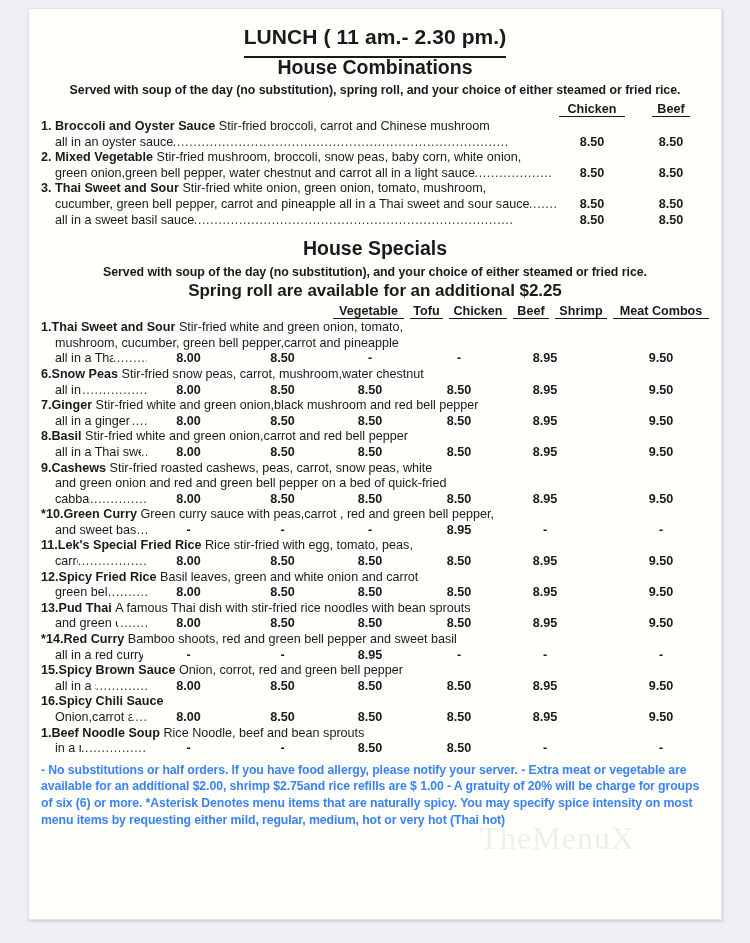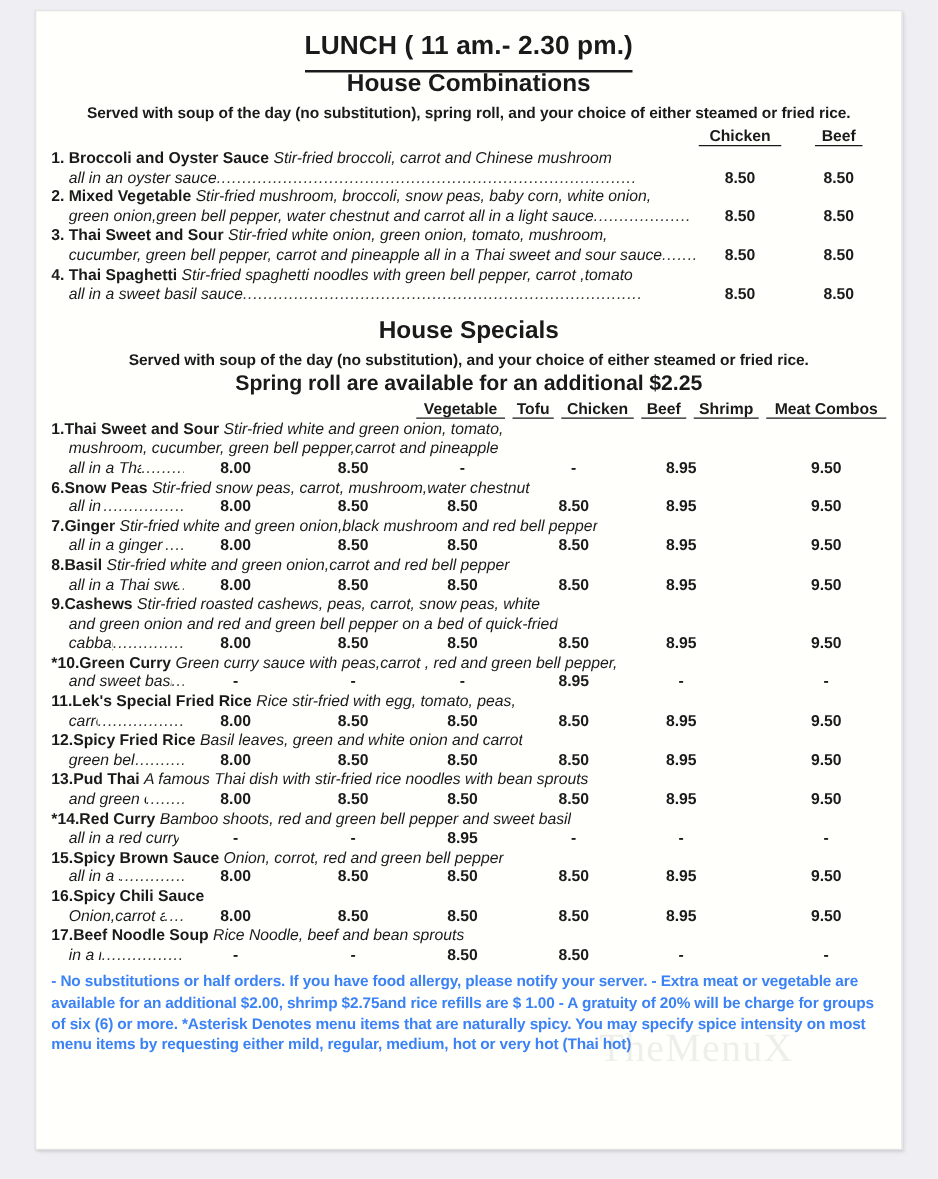--- a/index.html
+++ b/index.html
@@ -99,21 +99,20 @@
     overflow: hidden;
     min-width: 0;
   }
   .desc.indent { padding-left: 14px; }
   .num {
     font-weight: bold;
     font-style: normal;
     text-align: right;
   }
   .dsc {
-    font-style: italic;
     font-weight: normal;
     text-align: center;
   }
   .leader {
     flex: 1 1 auto;
     overflow: hidden;
     white-space: nowrap;
     font-style: italic;
     letter-spacing: .6px;
     color: #333;
@@ -224,23 +223,20 @@
             <div class="desc indent"><span class="dsc">cucumber, green bell pepper, carrot and pineapple all in a Thai sweet and sour sauce</span></div>
             <div class="leader">.......</div>
             <div class="p-combo">
               <div class="c chicken">8.50</div>
               <div class="c beef">8.50</div>
             </div>
           </div>
         </div>
         <div class="item">
           <div class="line">
-            <div class="desc"><span class="num">4. Thai Spaghetti </span><span class="dsc">Stir-fried spaghetti noodles with green bell pepper, carrot ,tomato</span></div>
-          </div>
-          <div class="line">
             <div class="desc indent"><span class="dsc">all in a sweet basil sauce</span></div>
             <div class="leader">..............................................................................</div>
             <div class="p-combo">
               <div class="c chicken">8.50</div>
               <div class="c beef">8.50</div>
             </div>
           </div>
         </div>
       </div>
 
@@ -463,21 +459,21 @@
               <div class="c tofu">8.50</div>
               <div class="c chk">8.50</div>
               <div class="c beef">8.50</div>
               <div class="c shr">8.95</div>
               <div class="c meat">9.50</div>
             </div>
           </div>
         </div>
         <div class="item">
           <div class="line">
-            <div class="desc"><span class="num">17.Beef Noodle Soup </span><span class="dsc">Rice Noodle, beef and bean sprouts</span></div>
+            <div class="desc"><span class="num">1.Beef Noodle Soup </span><span class="dsc">Rice Noodle, beef and bean sprouts</span></div>
           </div>
           <div class="line">
             <div class="desc indent"><span class="dsc">in a rich beef broth </span></div>
             <div class="leader">...............................................................</div>
             <div class="p-spec">
               <div class="c veg">-</div>
               <div class="c tofu">-</div>
               <div class="c chk">8.50</div>
               <div class="c beef">8.50</div>
               <div class="c shr">-</div>

